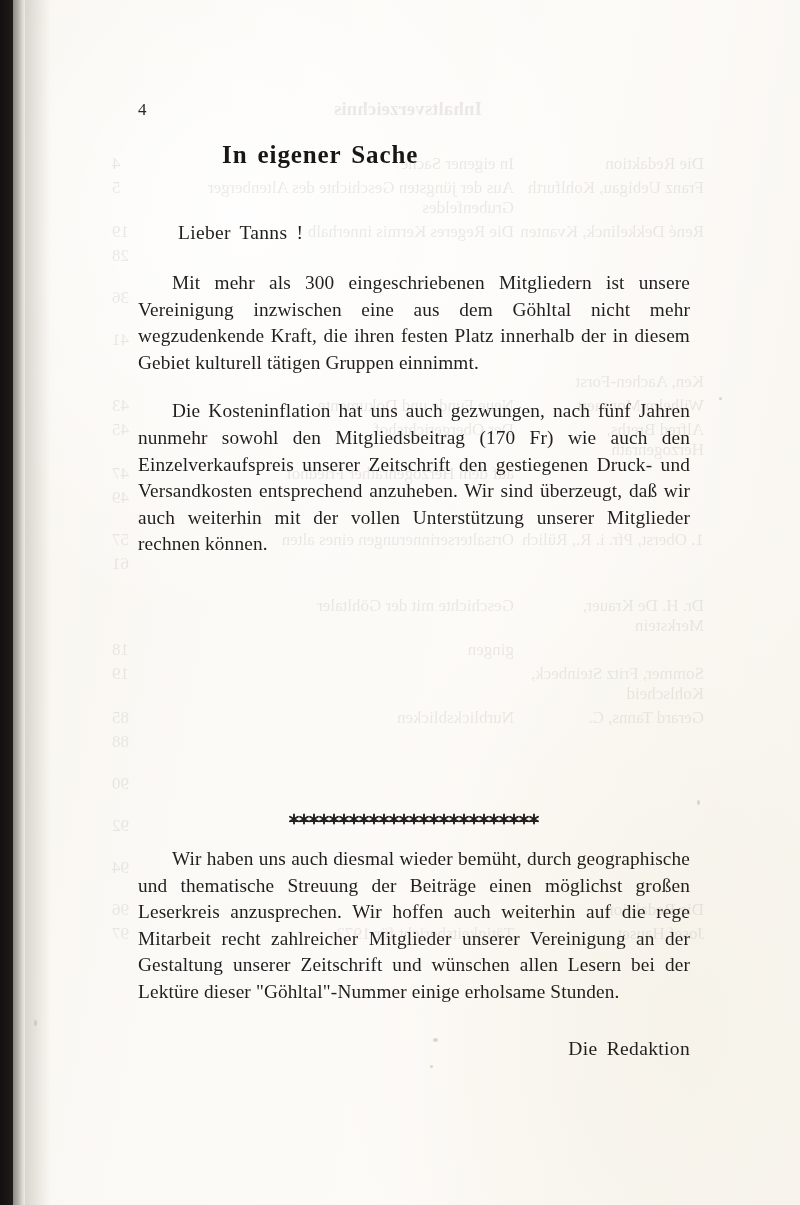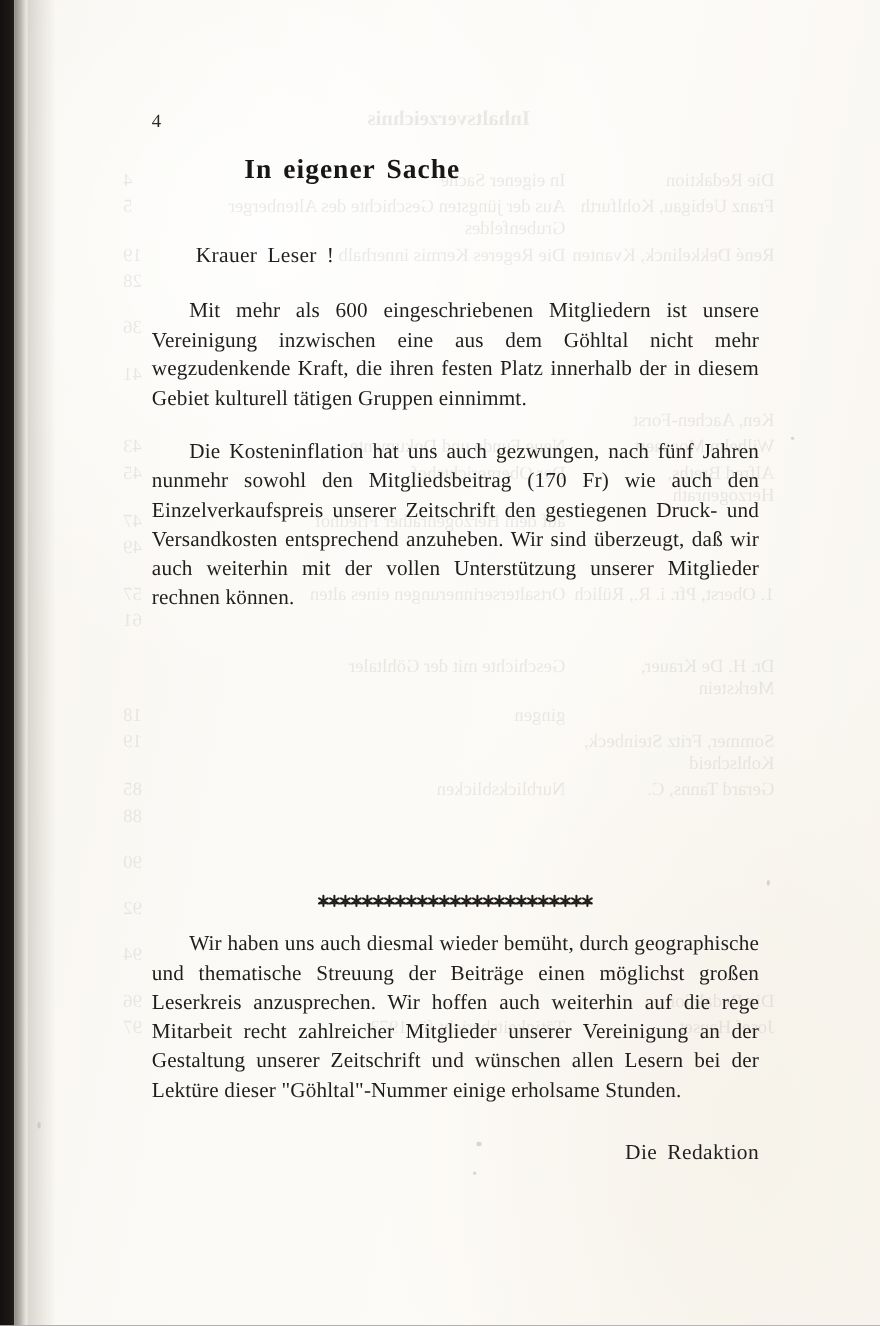--- a/index.html
+++ b/index.html
@@ -324,24 +324,24 @@
   <div class="speck" style="left:433px; top:1038px; width:5px; height:4px;"></div>
   <div class="speck" style="left:430px; top:1065px; width:3px; height:3px;"></div>
   <div class="speck" style="left:34px;  top:1020px; width:3px; height:6px;"></div>
 
   <div class="content">
 
     <div class="folio">4</div>
 
     <h1 class="title">In eigener Sache</h1>
 
-    <div class="salutation">Krauer Leser !</div>
+    <div class="salutation">Lieber Tanns !</div>
 
     <div class="body">
-      <p class="para">Mit mehr als 600 eingeschriebenen Mitgliedern ist unsere Vereinigung inzwischen eine aus dem Göhltal nicht mehr wegzudenkende Kraft, die ihren festen Platz innerhalb der in diesem Gebiet kulturell tätigen Gruppen einnimmt.</p>
+      <p class="para">Mit mehr als 300 eingeschriebenen Mitgliedern ist unsere Vereinigung inzwischen eine aus dem Göhltal nicht mehr wegzudenkende Kraft, die ihren festen Platz innerhalb der in diesem Gebiet kulturell tätigen Gruppen einnimmt.</p>
       <p class="para">Die Kosteninflation hat uns auch gezwungen, nach fünf Jahren nunmehr sowohl den Mitgliedsbeitrag (170 Fr) wie auch den Einzelverkaufspreis unserer Zeitschrift den gestiegenen Druck- und Versandkosten entsprechend anzuheben. Wir sind überzeugt, daß wir auch weiterhin mit der vollen Unterstützung unserer Mitglieder rechnen können.</p>
     </div>
 
     <div class="ornament">
       <svg id="ornament-svg" width="250" height="14" viewBox="0 0 250 14" aria-hidden="true">
           <g>
             <line x1="5" y1="7" x2="5.00" y2="11.60" stroke="#211f1d" stroke-width="1.9" stroke-linecap="round"></line>
             <line x1="5" y1="7" x2="1.02" y2="9.30" stroke="#211f1d" stroke-width="1.9" stroke-linecap="round"></line>
             <line x1="5" y1="7" x2="1.02" y2="4.70" stroke="#211f1d" stroke-width="1.9" stroke-linecap="round"></line>
             <line x1="5" y1="7" x2="5.00" y2="2.40" stroke="#211f1d" stroke-width="1.9" stroke-linecap="round"></line>

